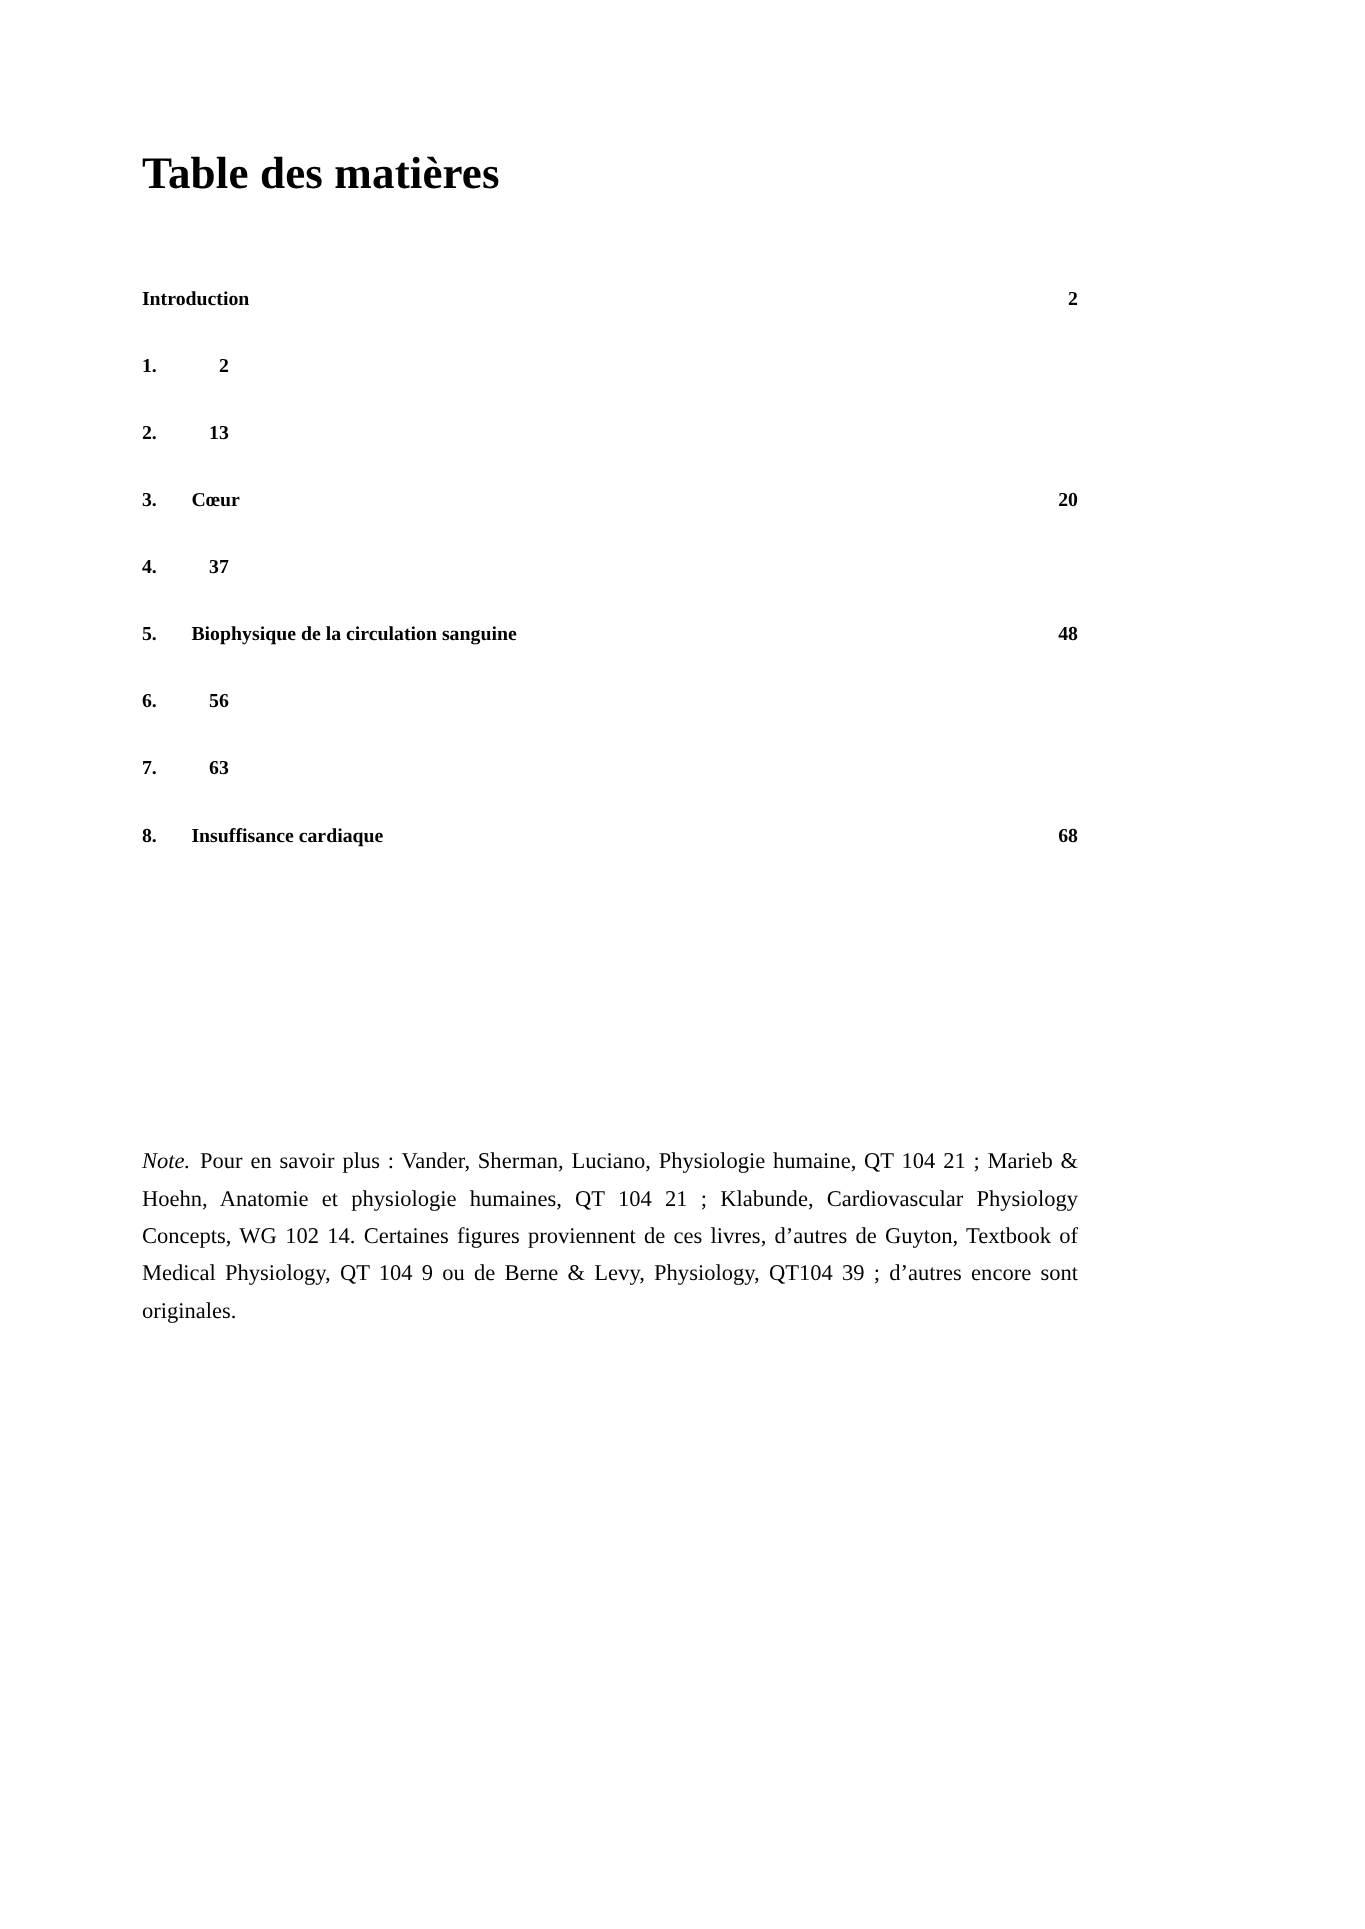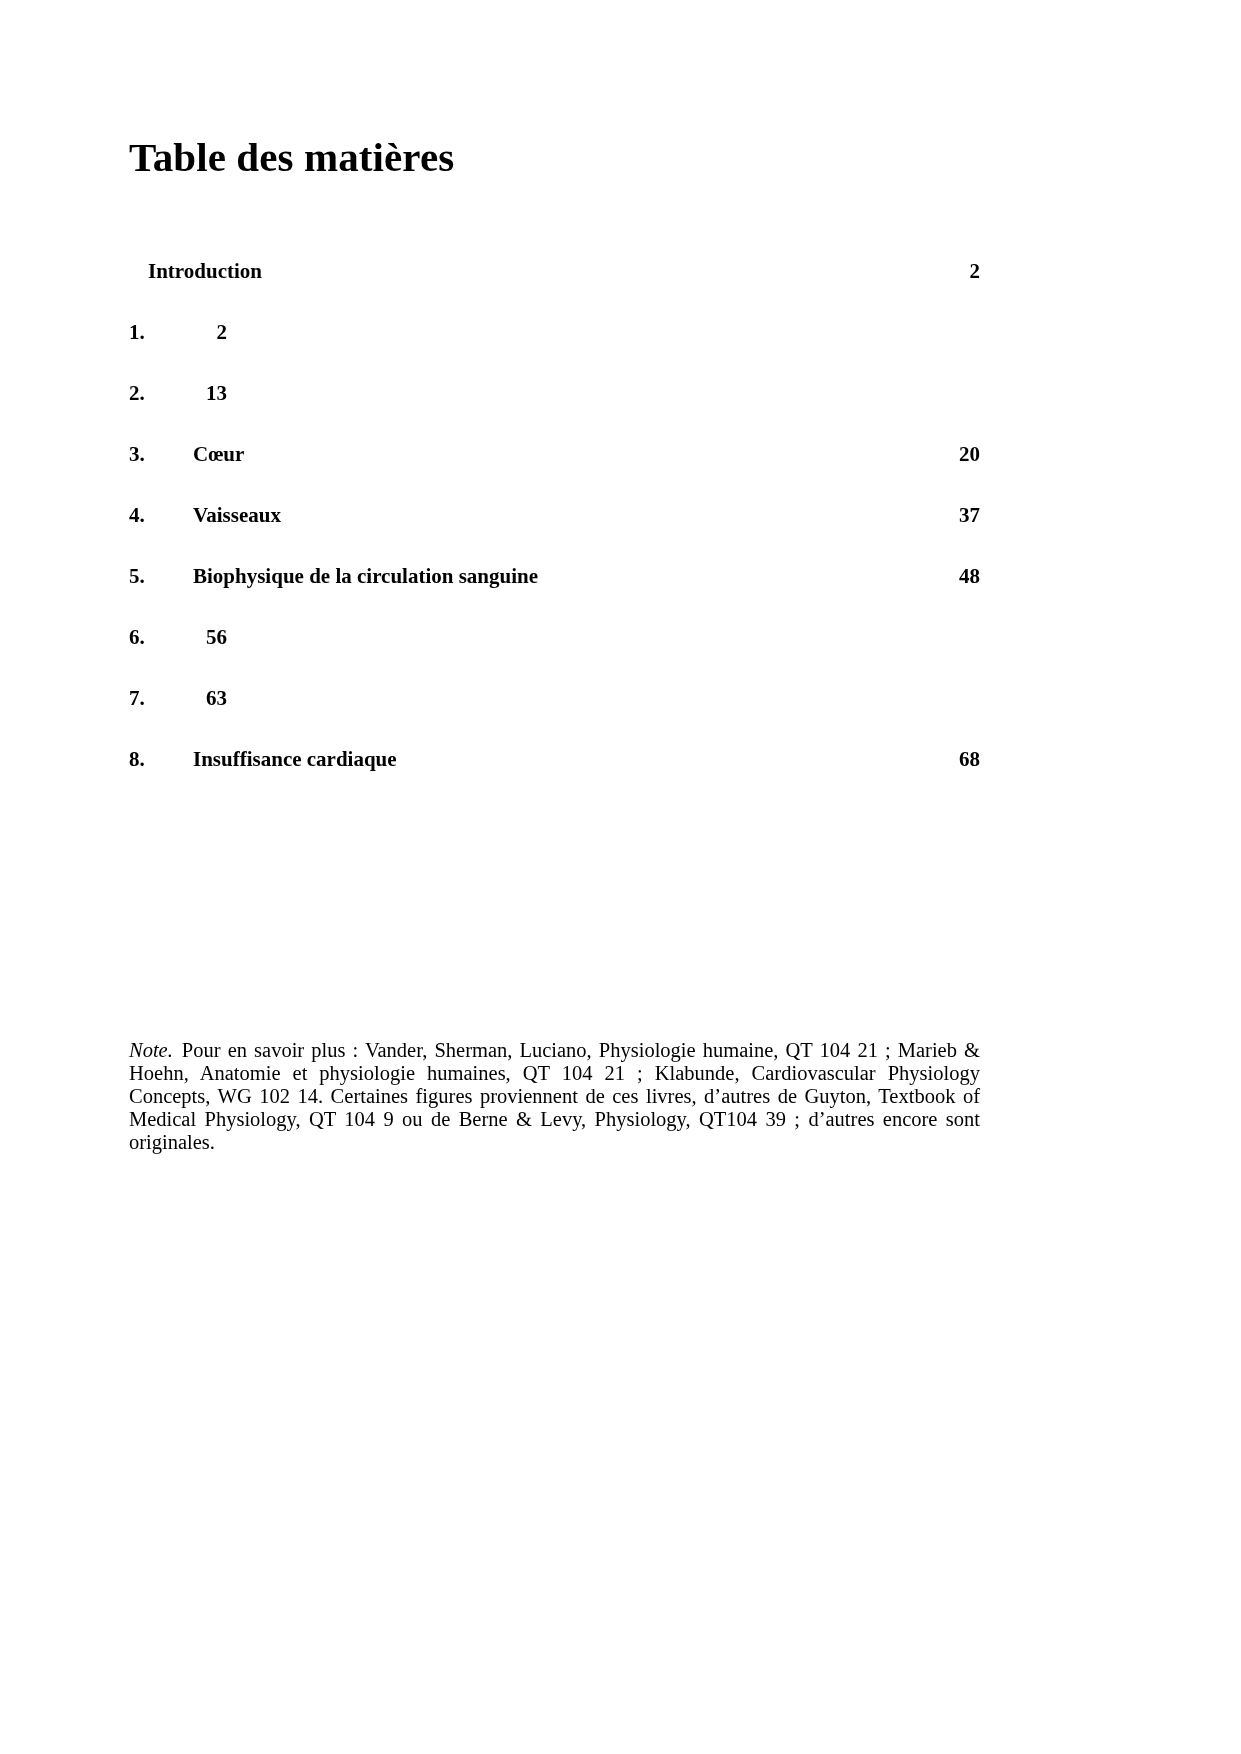--- a/index.html
+++ b/index.html
@@ -50,24 +50,23 @@
     position: absolute;
     left: 0;
     top: 258px;
     width: 851px;
   }
   .toc-row {
     display: flex;
     align-items: baseline;
     width: 100%;
     height: 61px;
-    font-size: 21px;
+    font-size: 18px;
     font-weight: bold;
     line-height: 26px;
-    gap: 19px;
   }
   .toc-num {
     width: 45px;
     flex: 0 0 45px;
     text-align: left;
   }
   .toc-label {
     flex: 1 1 auto;
     text-align: left;
     white-space: nowrap;
@@ -81,21 +80,21 @@
     min-width: 34px;
   }
 
   
   .note {
     position: absolute;
     left: 0;
     top: 1018px;
     width: 851px;
     font-size: 20.5px;
-    line-height: 23px;
+    line-height: 34px;
     text-align: justify;
     text-justify: inter-word;
   }
   .note-label {
     font-style: italic;
   }
   .note-gap {
     display: inline-block;
     width: 9px;
   }
@@ -123,21 +122,20 @@
           <span class="toc-num">2.</span>
           <span class="toc-page">13</span>
         </div>
         <div class="toc-row">
           <span class="toc-num">3.</span>
           <span class="toc-label">Cœur</span>
           <span class="toc-page">20</span>
         </div>
         <div class="toc-row">
           <span class="toc-num">4.</span>
-          <span class="toc-label">Vaisseaux</span>
           <span class="toc-page">37</span>
         </div>
         <div class="toc-row">
           <span class="toc-num">5.</span>
           <span class="toc-label">Biophysique de la circulation sanguine</span>
           <span class="toc-page">48</span>
         </div>
         <div class="toc-row">
           <span class="toc-num">6.</span>
           <span class="toc-page">56</span>

